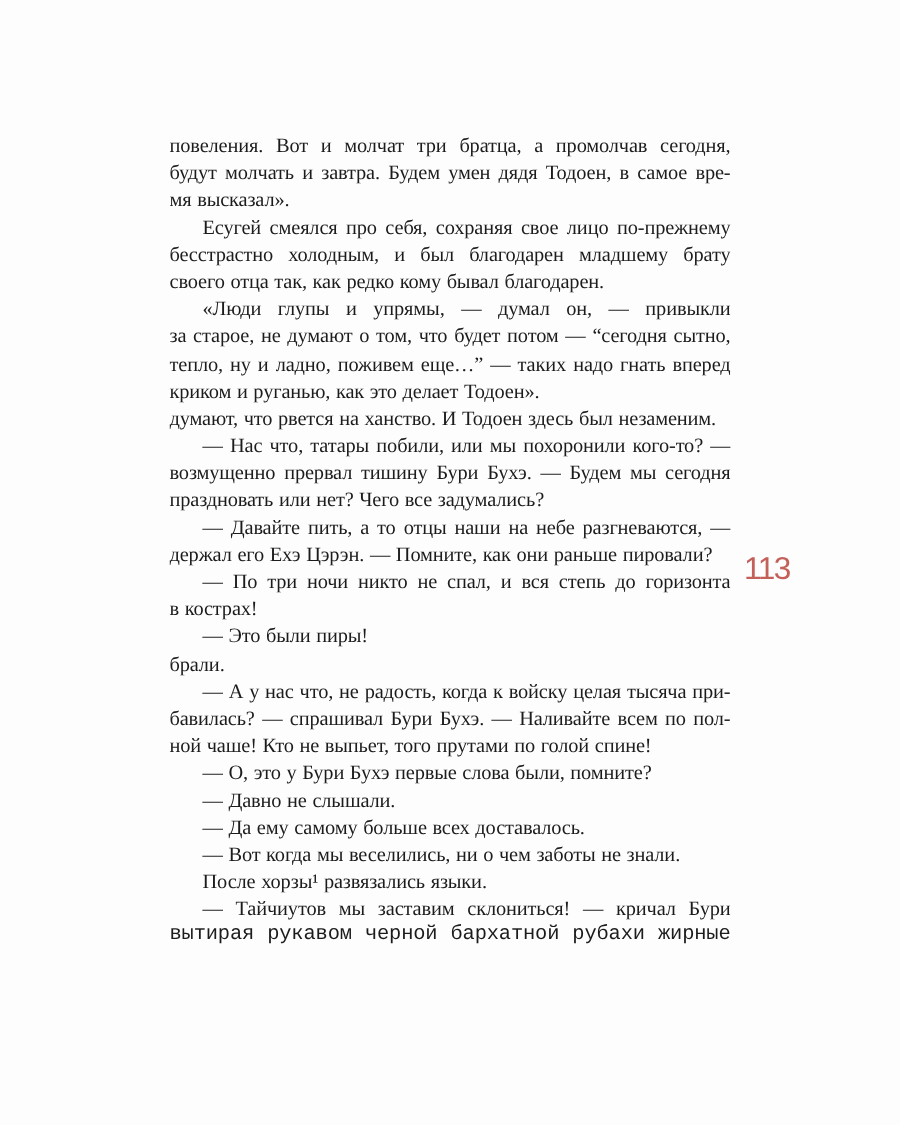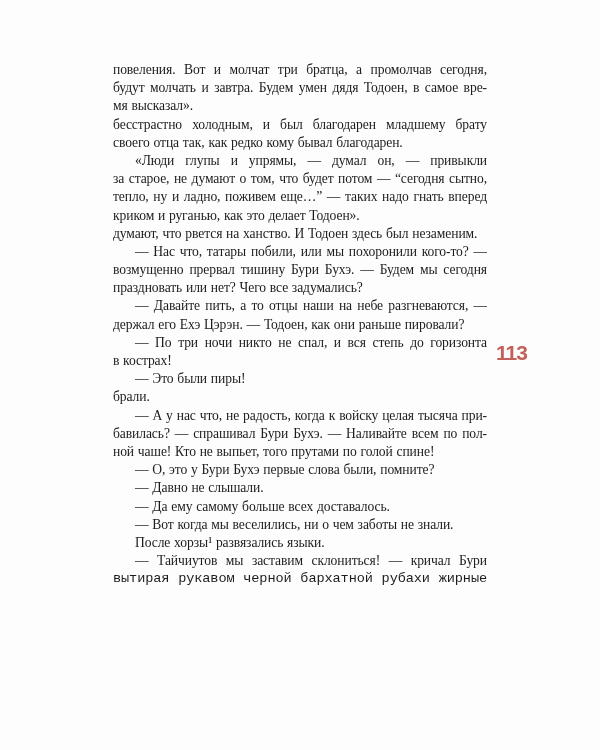--- a/index.html
+++ b/index.html
@@ -10,20 +10,21 @@
     background: #fdfdfd;
   }
   .page {
     position: relative;
     width: 600px;
     height: 640px;
     background: #fdfdfd;
     overflow: hidden;
     font-family: "Liberation Serif", "DejaVu Serif", serif;
     color: #1c1c1c;
+    margin-top: 27px;
   }
   .text-block {
     position: absolute;
     left: 113px;
     top: 61px;
     width: 374px;
     font-size: 13.6px;
     line-height: 18.2px;
     letter-spacing: -0.1px;
   }
@@ -42,21 +43,21 @@
   }
   .text-line.para-last.force-justify {
     text-align-last: justify;
     font-family: Liberation Mono, monospace;
   }
   .page-number {
     position: absolute;
     left: 496px;
     top: 341px;
     font-family: "Liberation Sans", "DejaVu Sans", sans-serif;
-    font-weight: bold;
+    font-weight: normal;
     font-size: 21px;
     letter-spacing: -1px;
     color: #c4605a;
   }
   .footnote-block {
     position: absolute;
     left: 109px;
     top: 656px;
     width: 374px;
   }
@@ -82,32 +83,33 @@
 </head>
 <body>
 
 <div class="page">
 
   <div class="text-block">
 
   <div class="text-line para-first">повеления. Вот и молчат три братца, а промолчав сегодня,</div>
       <div class="text-line">будут молчать и завтра. Будем умен дядя Тодоен, в самое вре-</div>
       <div class="text-line para-last">мя высказал».</div>
+      <div class="text-line para-first indented">Есугей смеялся про себя, сохраняя свое лицо по-прежнему</div>
       <div class="text-line indented">бесстрастно холодным, и был благодарен младшему брату</div>
       <div class="text-line para-last indented">своего отца так, как редко кому бывал благодарен.</div>
       <div class="text-line para-first indented">«Люди глупы и упрямы, — думал он, — привыкли держаться</div>
       <div class="text-line indented">за старое, не думают о том, что будет потом — “сегодня сытно,</div>
       <div class="text-line indented">тепло, ну и ладно, поживем еще…” — таких надо гнать вперед</div>
       <div class="text-line para-last indented">криком и руганью, как это делает Тодоен».</div>
       <div class="text-line para-last indented">думают, что рвется на ханство. И Тодоен здесь был незаменим.</div>
       <div class="text-line para-first indented">— Нас что, татары побили, или мы похоронили кого-то? —</div>
       <div class="text-line indented">возмущенно прервал тишину Бури Бухэ. — Будем мы сегодня</div>
       <div class="text-line para-last indented">праздновать или нет? Чего все задумались?</div>
       <div class="text-line para-first indented">— Давайте пить, а то отцы наши на небе разгневаются, — под-</div>
-      <div class="text-line para-last indented">держал его Ехэ Цэрэн. — Тодоен, как они раньше пировали?</div>
+      <div class="text-line para-last indented">держал его Ехэ Цэрэн. — Помните, как они раньше пировали?</div>
       <div class="text-line para-first indented">— По три ночи никто не спал, и вся степь до горизонта была</div>
       <div class="text-line para-last indented">в кострах!</div>
       <div class="text-line para-first para-last indented">— Это были пиры!</div>
       <div class="text-line para-last indented">брали.</div>
       <div class="text-line para-first indented">— А у нас что, не радость, когда к войску целая тысяча при-</div>
       <div class="text-line indented">бавилась? — спрашивал Бури Бухэ. — Наливайте всем по пол-</div>
       <div class="text-line para-last indented">ной чаше! Кто не выпьет, того прутами по голой спине!</div>
       <div class="text-line para-first para-last indented">— О, это у Бури Бухэ первые слова были, помните?</div>
       <div class="text-line para-first para-last indented">— Давно не слышали.</div>
       <div class="text-line para-first para-last indented">— Да ему самому больше всех доставалось.</div>

